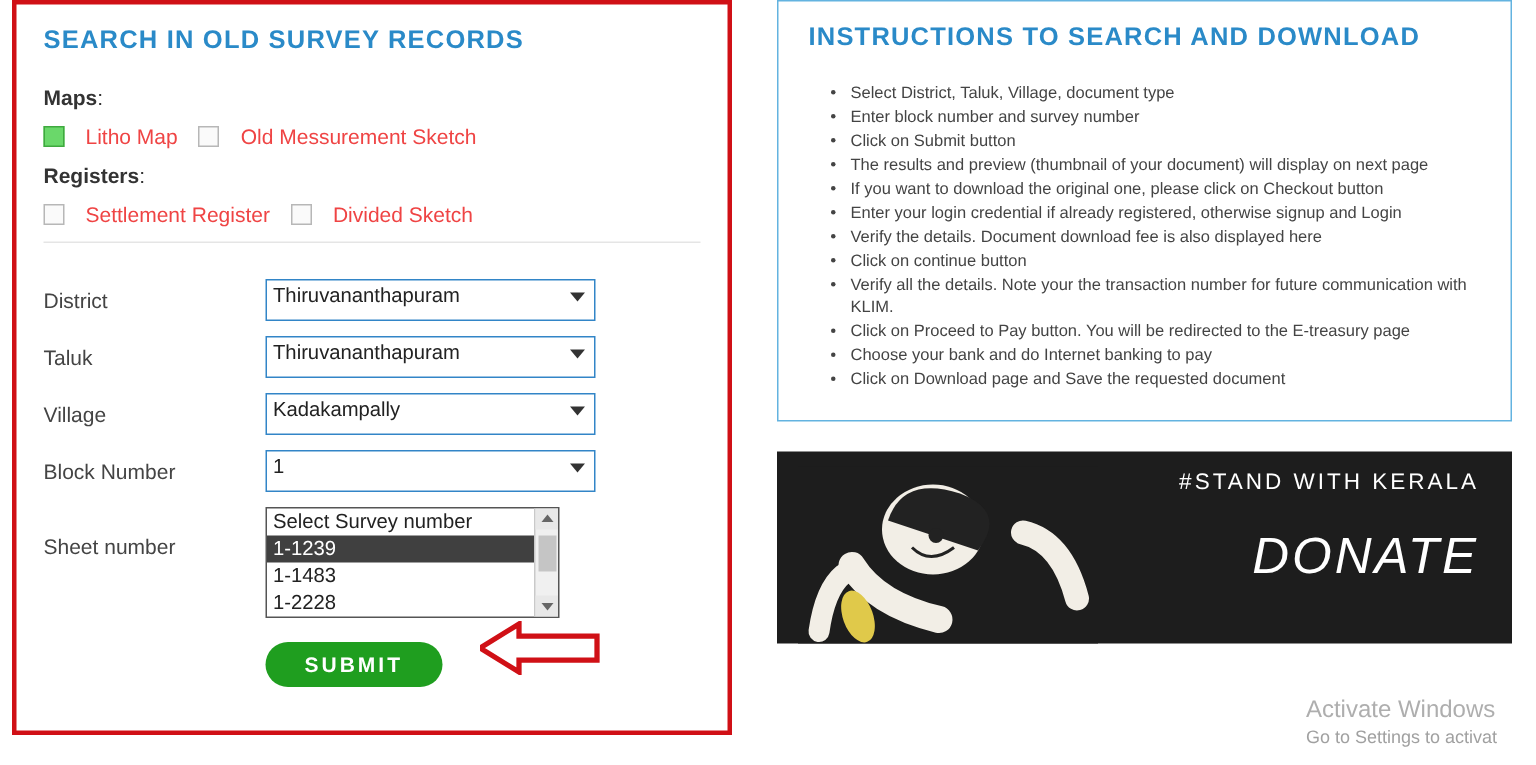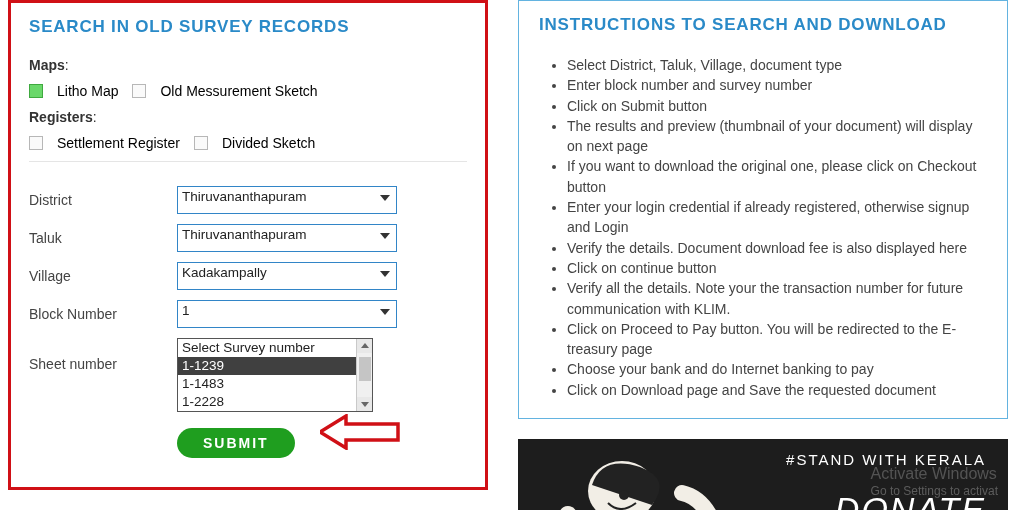--- a/index.html
+++ b/index.html
@@ -44,21 +44,21 @@
   .checks { display: flex; gap: 14px; align-items: center; margin-bottom: 10px; }
   .chk {
     width: 14px; height: 14px;
     border: 1px solid #b7b7b7;
     display: inline-block;
     vertical-align: middle;
     position: relative;
     background: #fafafa;
   }
   .chk.checked { background: #6ad86a; border-color: #3fa93f; }
-  .chk-label { color: #000000; }
+  .chk-label { color: #ef4444; }
   .divider { border-bottom: 1px solid #e5e5e5; margin: 8px 0 14px 0; }
   table.form { width: 100%; border-collapse: separate; border-spacing: 0 10px; }
   table.form td.lbl { width: 148px; color: #444; }
   table.form td.fld { }
   .sel {
     width: 220px; height: 28px;
     border: 1px solid #3285c7;
     background: #fff;
     padding: 2px 4px;
     font-size: 13.5px;
@@ -114,21 +114,21 @@
     cursor: pointer;
     margin-top: 6px;
     margin-left: 148px;
   }
   .red-arrow {
     position: absolute;
     left: 320px; top: 414px;
     width: 80px; height: 36px;
     pointer-events: none;
   }
-  ul.inst { list-style: disc; margin-left: 28px; color: #444; font-size: 14px; line-height: 1.45; }
+  ul.inst { list-style: disc; margin-left: 28px; color: #444; font-size: 11px; line-height: 1.45; }
   ul.inst li { margin: 0; }
 
   .banner {
     margin-top: 20px;
     width: 100%; height: 128px;
     background: #1d1d1d;
     position: relative;
     overflow: hidden;
     color: #fff;
     padding: 10px 14px;

